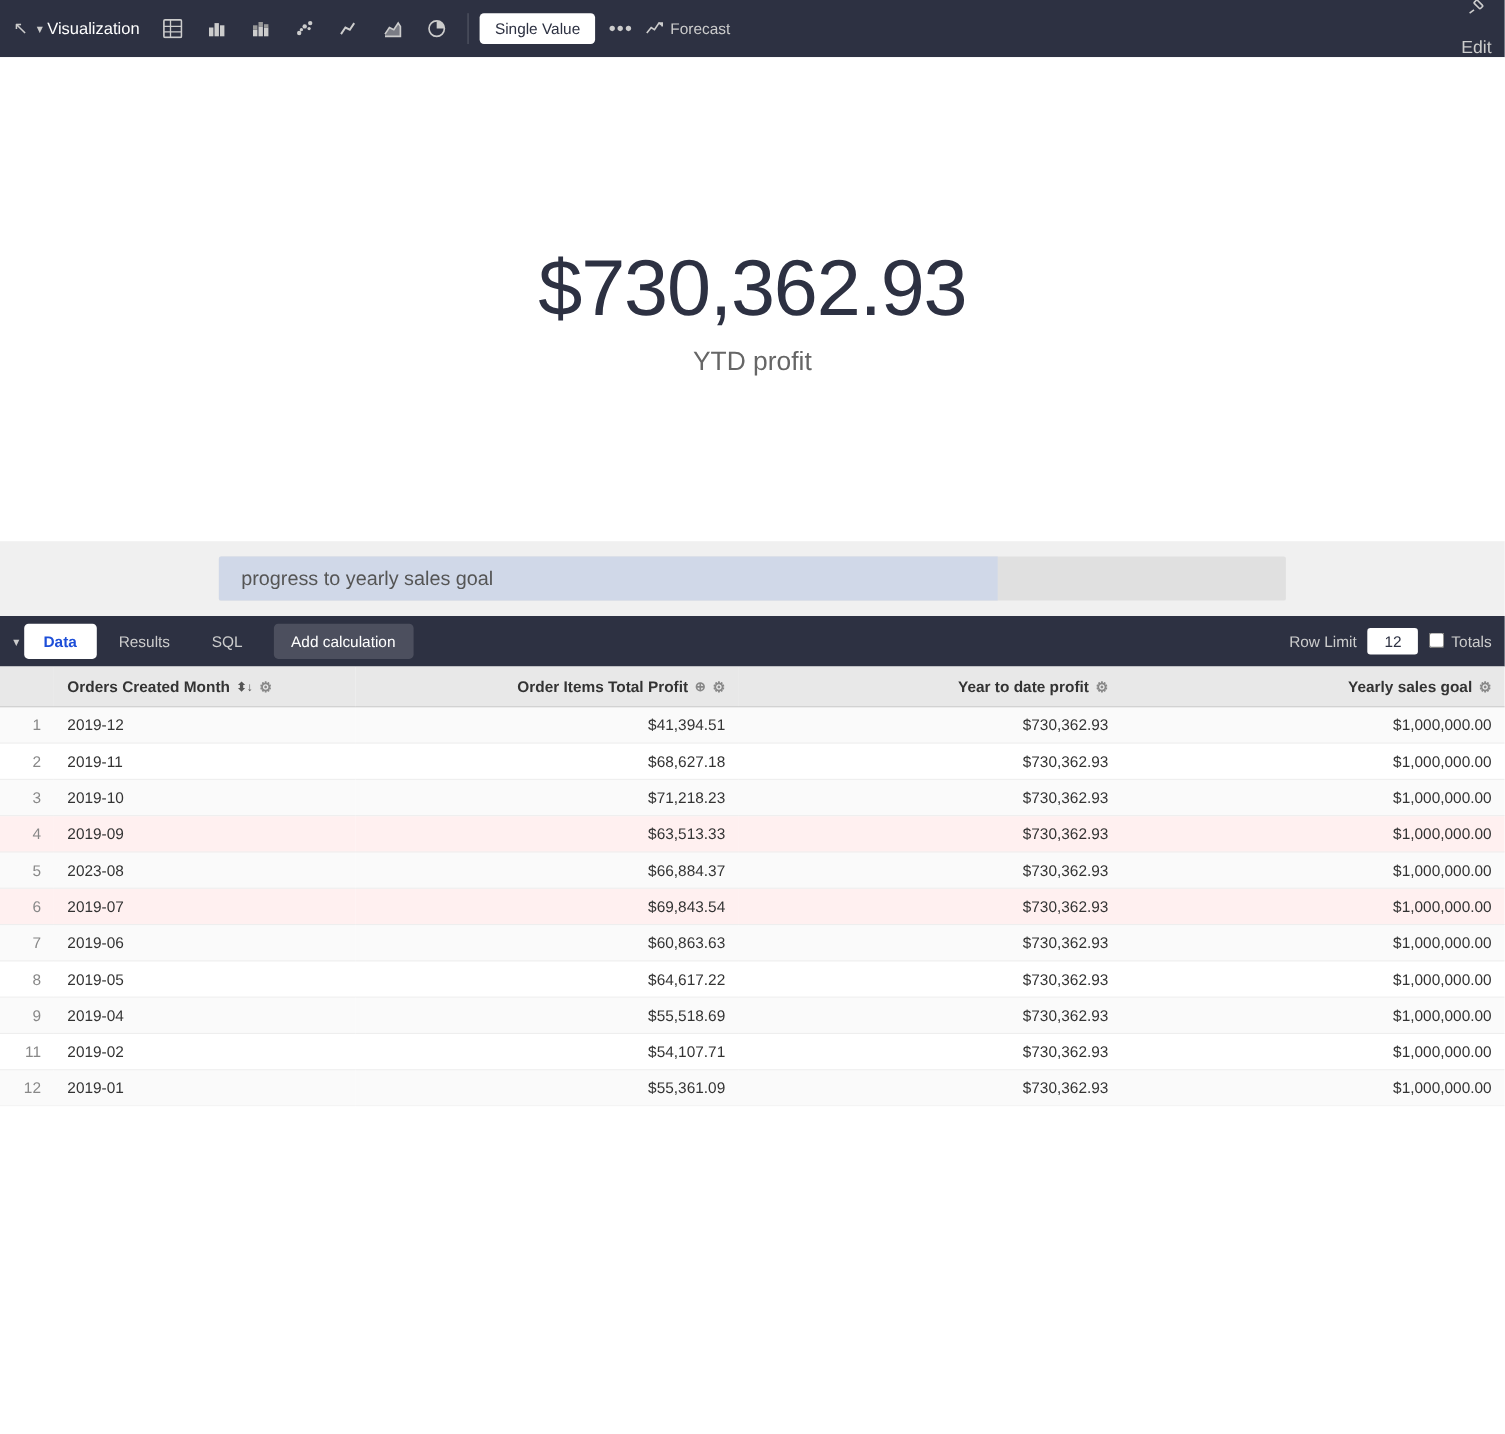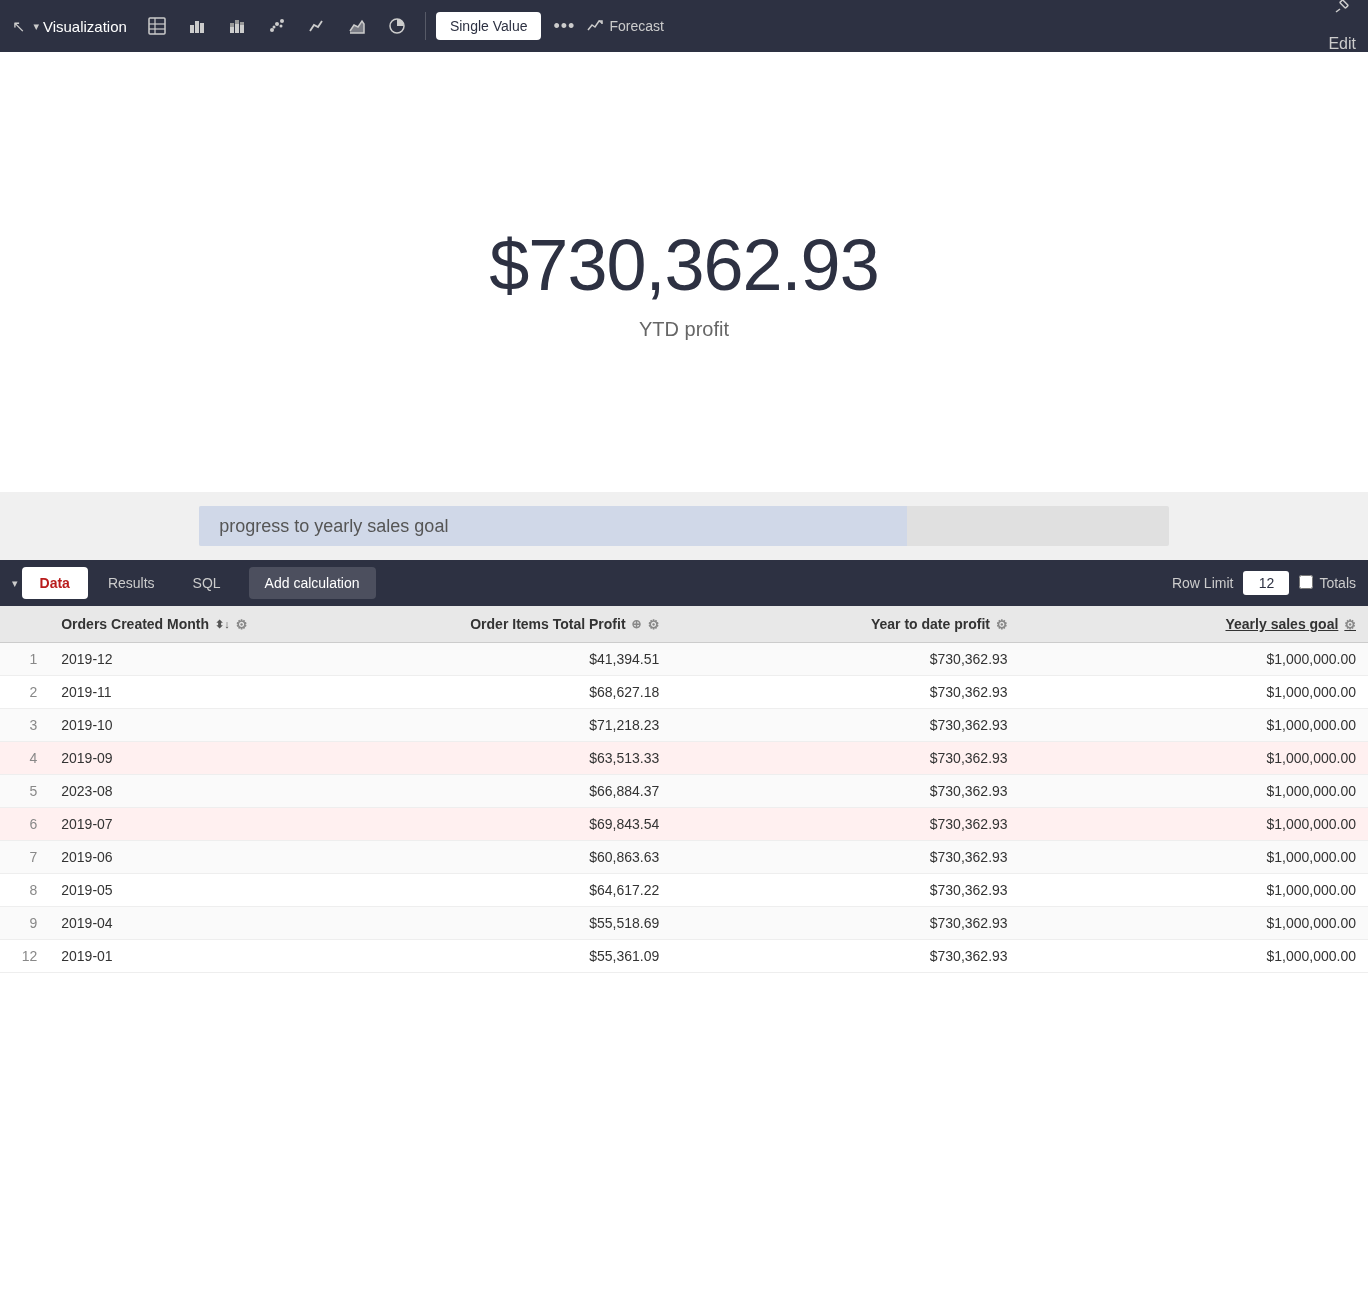--- a/index.html
+++ b/index.html
@@ -72,21 +72,21 @@
       padding: 80px 20px 60px;
       min-height: 440px;
     }
     .big-value {
       font-size: 72px;
       font-weight: 300;
       color: #2d3142;
       letter-spacing: -1px;
     }
     .value-label {
-      font-size: 20px;
+      font-size: 24px;
       color: #666;
       margin-top: 12px;
       text-align: center;
     }
 
     
     .progress-area {
       background: #f0f0f0;
       width: 100%;
       padding: 14px 20px;
@@ -132,21 +132,21 @@
       color: #ccc;
       font-size: 14px;
       font-weight: 500;
       cursor: pointer;
       border-radius: 4px;
       border: none;
       background: transparent;
     }
     .data-tab.active {
       background: #fff;
-      color: #b91c1c;
+      color: #1d4ed8;
       font-weight: 700;
     }
 
     .add-calc-btn {
       padding: 8px 16px;
       background: rgba(255,255,255,0.15);
       color: #fff;
       border: none;
       border-radius: 4px;
       font-size: 14px;
@@ -224,21 +224,21 @@
     tbody td {
       padding: 8px 12px;
       color: #333;
     }
     tbody td.right { text-align: right; }
     tbody td.row-num { color: #888; width: 30px; text-align: right; }
 
     .col-month { width: 220px; }
     .col-profit { width: 280px; }
     .col-ytd { width: 280px; }
-    .col-goal { width: 280px; text-decoration: underline; }
+    .col-goal { width: 280px; }
   </style>
 </head>
 <body>
 
 <div class="toolbar">
 
   <span style="color:#ccc;font-size:16px;margin-right:4px;">↖</span>
   <span style="color:#ccc;font-size:11px;">▾</span>
   <span class="viz-label">Visualization</span>
 
@@ -437,20 +437,27 @@
     <td class="right">$1,000,000.00</td>
   </tr>
         <tr>
     <td class="row-num">9</td>
     <td>2019-04</td>
     <td class="right">$55,518.69</td>
     <td class="right">$730,362.93</td>
     <td class="right">$1,000,000.00</td>
   </tr>
         <tr>
+    <td class="row-num">11</td>
+    <td>2019-02</td>
+    <td class="right">$54,107.71</td>
+    <td class="right">$730,362.93</td>
+    <td class="right">$1,000,000.00</td>
+  </tr>
+        <tr>
     <td class="row-num">12</td>
     <td>2019-01</td>
     <td class="right">$55,361.09</td>
     <td class="right">$730,362.93</td>
     <td class="right">$1,000,000.00</td>
   </tr>
       </tbody>
   </table>
 </div>
 

